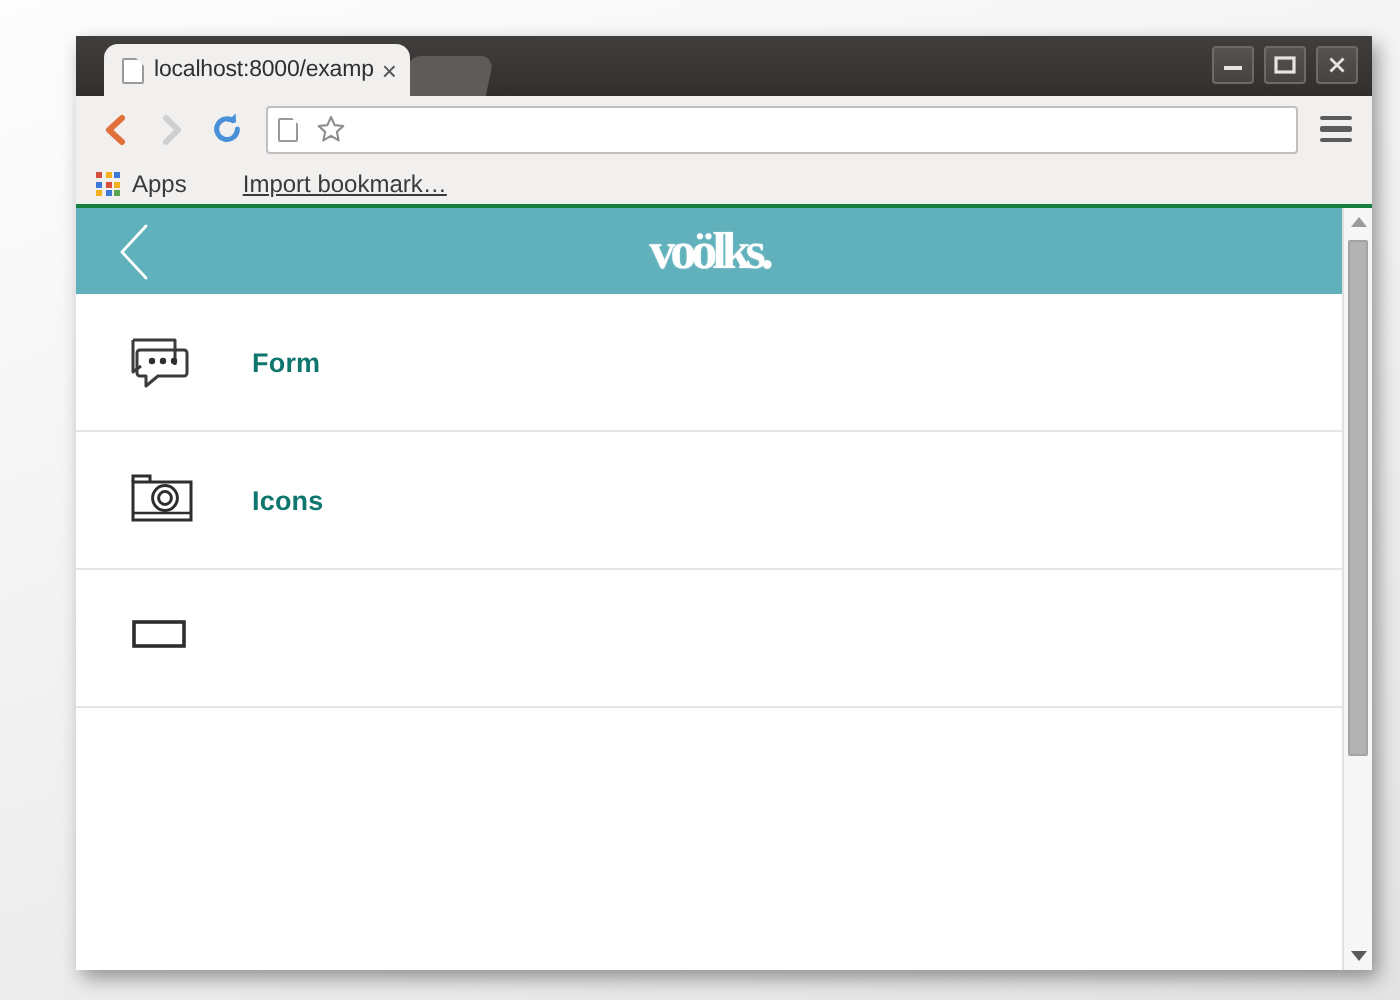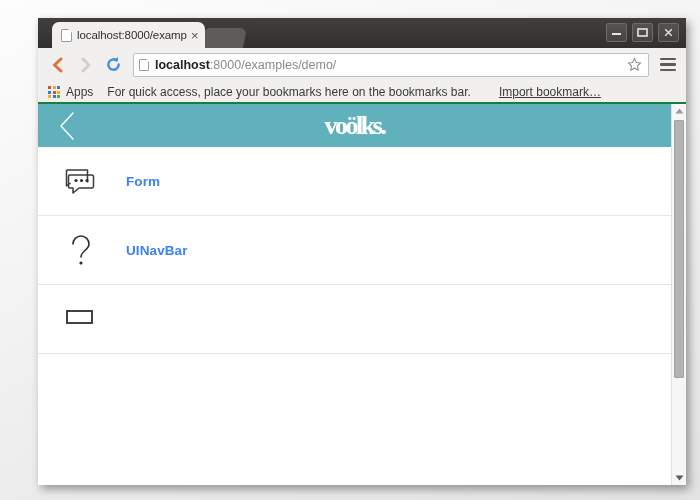--- a/index.html
+++ b/index.html
@@ -200,21 +200,21 @@
   }
   .list-icon {
     width: 42px; height: 42px;
     display: flex; align-items: center; justify-content: center;
     flex: 0 0 auto;
   }
   .list-label {
     margin-left: 24px;
     font-size: 13.5px;
     font-weight: bold;
-    color: #3b82f6;
+    color: #0f766e;
     letter-spacing: 0.1px;
   }
 
   
   #scrollbar {
     width: 15px;
     background: #f6f6f6;
     border-left: 1px solid #e0e0e0;
     flex: 0 0 auto;
     position: relative;
@@ -282,21 +282,20 @@
     </div>
     <div class="nav-btn">
       <svg width="17" height="17" viewBox="0 0 18 18">
         <path d="M14.5 9 A5.5 5.5 0 1 1 12.2 4.6" stroke="#4a90d9" stroke-width="2.6" fill="none" stroke-linecap="round"></path>
         <path d="M13.6 0.8 L13.8 5.6 L9 5.2 Z" fill="#4a90d9"></path>
       </svg>
     </div>
 
     <div id="urlbar">
       <span class="url-favicon"></span>
-      <span id="url-text"><b>localhost</b><span>:8000/examples/demo/</span></span>
       <span id="star-btn">
         <svg width="15" height="15" viewBox="0 0 20 20">
             <path d="M10 2 L12.4 7.4 L18.2 8 L13.9 11.9 L15.1 17.6 L10 14.6 L4.9 17.6 L6.1 11.9 L1.8 8 L7.6 7.4 Z" fill="none" stroke="#8d8d8d" stroke-width="1.4" stroke-linejoin="round"></path>
           </svg>
       </span>
     </div>
 
     <div id="menu-btn">
       <span></span>
       <span></span>
@@ -310,21 +309,20 @@
         <i style="background: rgb(242, 176, 30);"></i>
         <i style="background: rgb(60, 120, 216);"></i>
         <i style="background: rgb(60, 120, 216);"></i>
         <i style="background: rgb(217, 79, 61);"></i>
         <i style="background: rgb(242, 176, 30);"></i>
         <i style="background: rgb(242, 176, 30);"></i>
         <i style="background: rgb(60, 120, 216);"></i>
         <i style="background: rgb(90, 164, 84);"></i>
       </div>
     <span>Apps</span>
-    <span id="bm-hint">For quick access, place your bookmarks here on the bookmarks bar.</span>
     <span id="import-link">Import bookmark…</span>
   </div>
 
   <div id="viewport">
     <div id="page">
 
       <div id="app-navbar">
         <div id="back-chevron">
           <svg width="20" height="30" viewBox="0 0 20 30">
               <path d="M16 2 L4 15 L16 28" stroke="#ffffff" stroke-width="1.4" fill="none" stroke-linecap="round" stroke-linejoin="round"></path>
@@ -343,30 +341,33 @@
               <path d="M2.5 4 v16 l4 -3" fill="none" stroke="#3b3b3b" stroke-width="1.5" stroke-linejoin="round"></path>
               <circle cx="12" cy="14.5" r="1.6" fill="#2e2e2e"></circle>
               <circle cx="17.5" cy="14.5" r="1.6" fill="#2e2e2e"></circle>
               <circle cx="23" cy="14.5" r="1.6" fill="#2e2e2e"></circle>
             </svg>
           </span>
           <span class="list-label">Form</span>
         </div>
 
 
-
         <div class="list-item">
           <span class="list-icon">
-            <svg width="34" height="36" viewBox="0 0 34 36">
-              <path d="M9 12 a8 8 0 0 1 16 0 c0 6 -8 7 -8 13" fill="none" stroke="#2e2e2e" stroke-width="1.6" stroke-linecap="round"></path>
-              <circle cx="17" cy="31" r="1.6" fill="#2e2e2e"></circle>
+            <svg width="34" height="30" viewBox="0 0 34 30">
+              <rect x="2.5" y="6" width="29" height="19" fill="#fff" stroke="#2e2e2e" stroke-width="1.5"></rect>
+              <path d="M2.5 6 L2.5 3 L11 3 L11 6" fill="none" stroke="#2e2e2e" stroke-width="1.5"></path>
+              <line x1="2.5" y1="21.5" x2="31.5" y2="21.5" stroke="#2e2e2e" stroke-width="1.3"></line>
+              <circle cx="18.5" cy="14" r="6.2" fill="none" stroke="#2e2e2e" stroke-width="1.5"></circle>
+              <circle cx="18.5" cy="14" r="3.2" fill="none" stroke="#2e2e2e" stroke-width="1.5"></circle>
             </svg>
           </span>
-          <span class="list-label">UINavBar</span>
+          <span class="list-label">Icons</span>
         </div>
+
 
         <div class="list-item">
           <span class="list-icon">
             <svg width="34" height="20" viewBox="0 0 34 20">
               <rect x="3" y="2" width="25" height="12" fill="#fff" stroke="#2e2e2e" stroke-width="1.8"></rect>
             </svg>
           </span>
           <span class="list-label"></span>
         </div>
 

